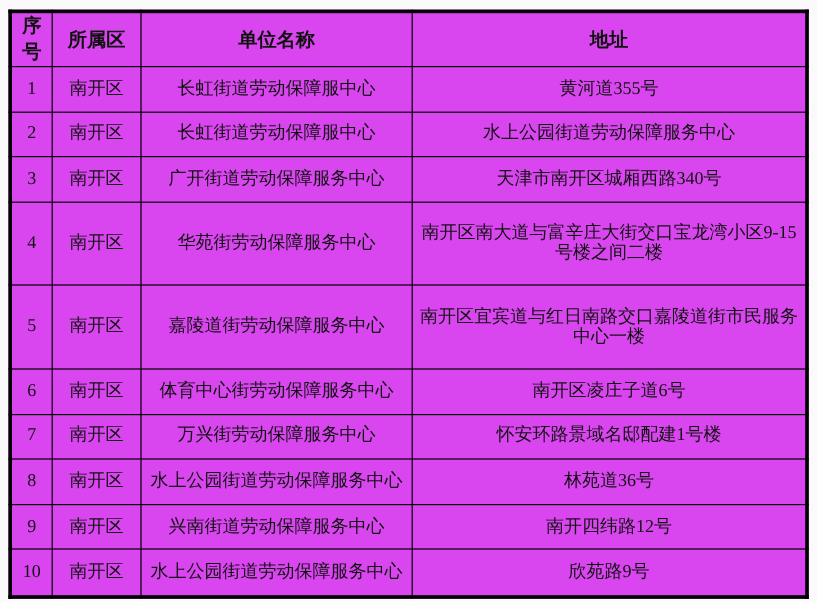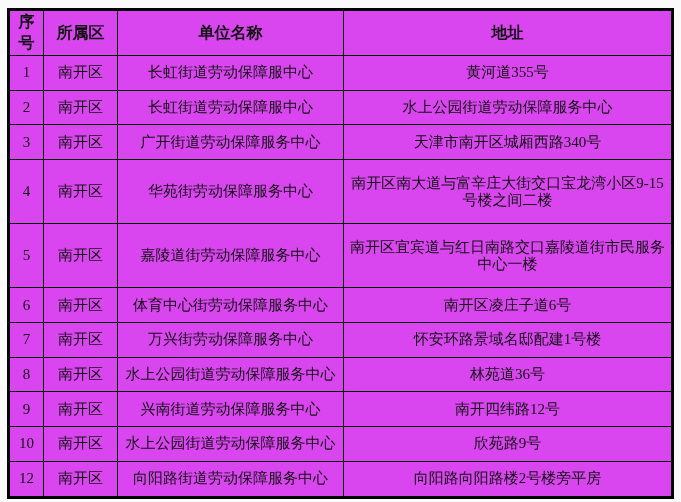--- a/index.html
+++ b/index.html
@@ -122,21 +122,15 @@
           <td>南开区</td>
           <td>兴南街道劳动保障服务中心</td>
           <td>南开四纬路12号</td>
         </tr>
         <tr>
           <td>10</td>
           <td>南开区</td>
           <td>水上公园街道劳动保障服务中心</td>
           <td>欣苑路9号</td>
         </tr>
-        <tr>
-          <td>12</td>
-          <td>南开区</td>
-          <td>向阳路街道劳动保障服务中心</td>
-          <td>向阳路向阳路楼2号楼旁平房</td>
-        </tr>
       </tbody>
   </table>
 </div>
 
 </body></html>

